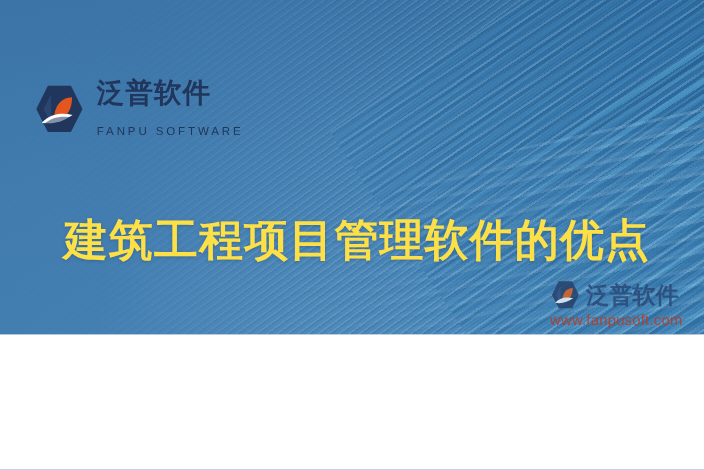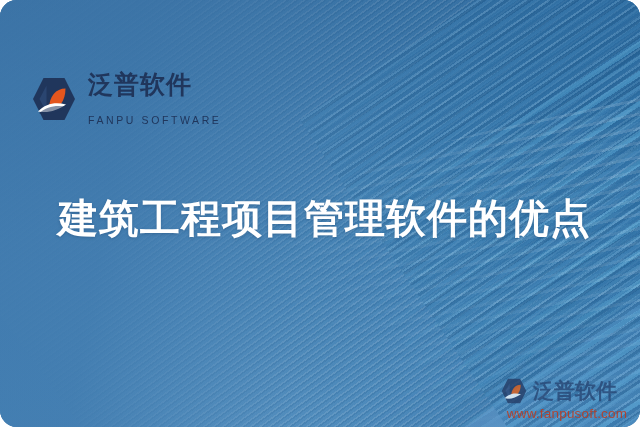--- a/index.html
+++ b/index.html
@@ -7,24 +7,23 @@
     padding: 0;
     background: #ffffff;
   }
   body {
     font-family: "Liberation Sans", "DejaVu Sans", sans-serif;
   }
 
   .banner {
     position: relative;
     width: 640px;
-    height: 427px;
+    height: 304px;
     overflow: hidden;
     background: #3d6fa3;
-    border-radius: 17px;
   }
 
   
   .sky {
     position: absolute;
     inset: 0;
     background:
       linear-gradient(155deg,
         #27568a 0%,
         #2e5e91 14%,
@@ -200,21 +199,21 @@
     font-family: "Liberation Sans", sans-serif;
   }
 
   
   .headline {
     position: absolute;
     left: 58px;
     top: 191px;
     font-size: 40px;
     font-weight: bold;
-    color: #ffffff;
+    color: #fde047;
     letter-spacing: 1px;
     white-space: nowrap;
     font-family: "DejaVu Sans", "Liberation Sans", sans-serif;
     text-shadow: 0 1px 3px rgba(25,60,100,0.35);
   }
 
   
   .watermark {
     position: absolute;
     right: 6px;
@@ -234,21 +233,20 @@
     color: #2a4a78;
     letter-spacing: 0px;
     line-height: 1;
     font-family: "DejaVu Sans", "Liberation Sans", sans-serif;
   }
   .wm-url {
     margin-top: 1px;
     font-size: 13.5px;
     color: #c0391a;
     letter-spacing: 0.2px;
-    text-align: center;
     font-family: "Liberation Sans", sans-serif;
   }
 </style>
 </head>
 <body>
 
 <div class="banner">
 
   <div class="sky"></div>
   <div class="sky-glow"></div>

